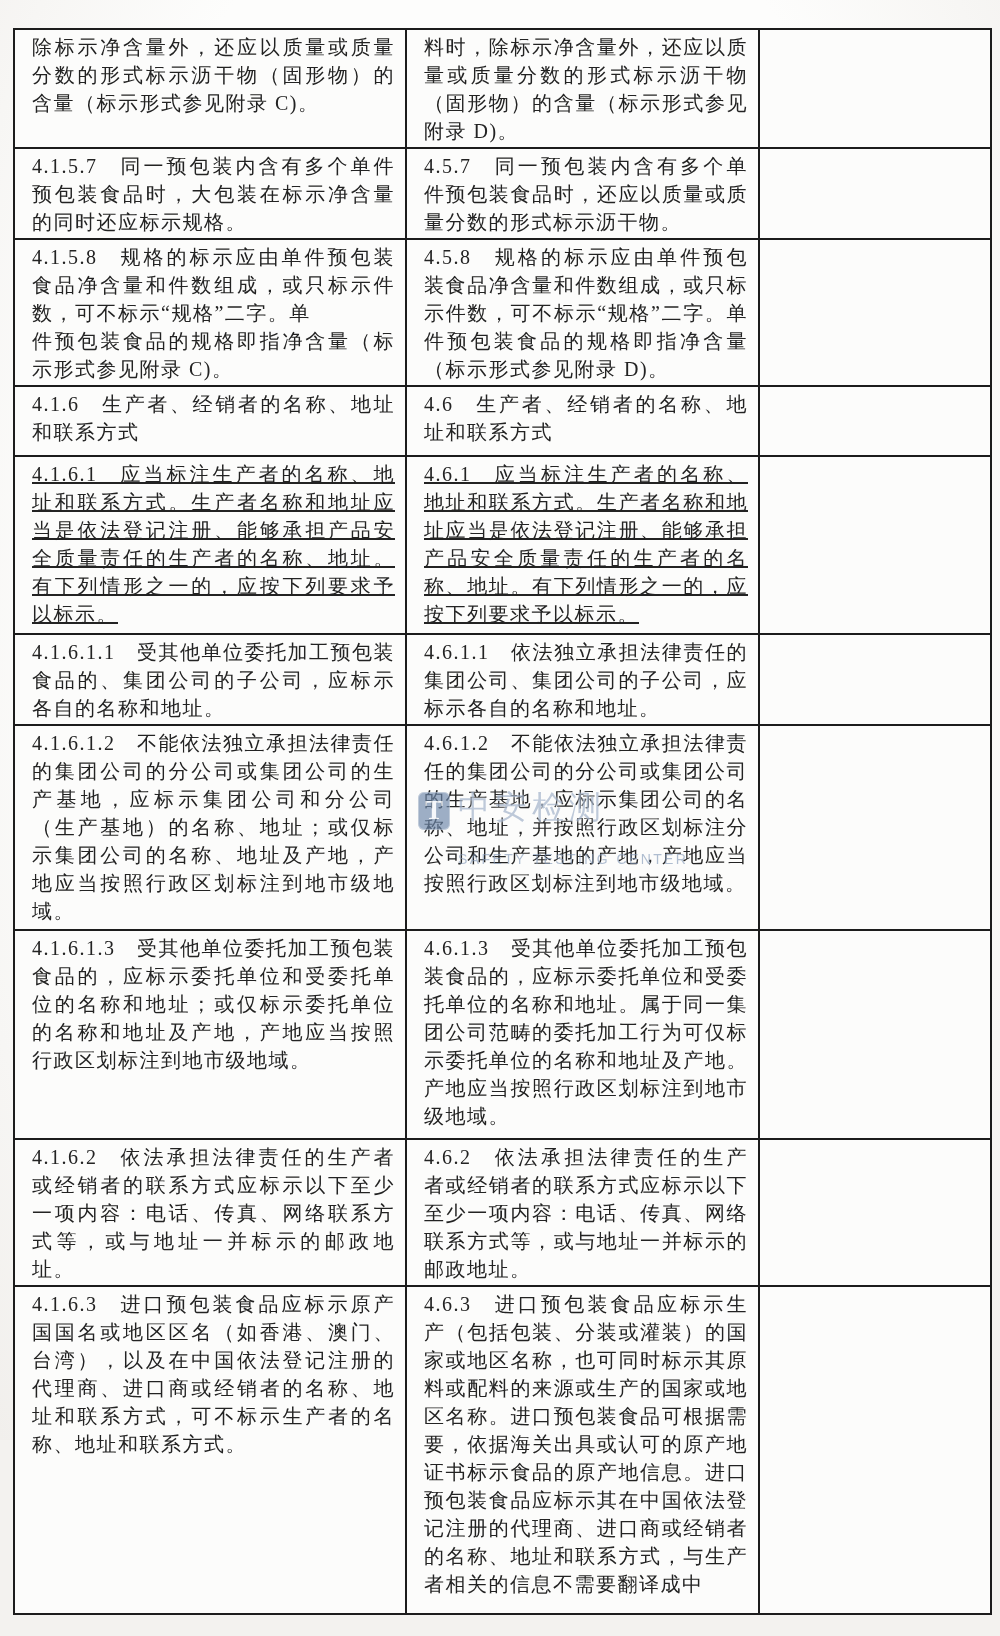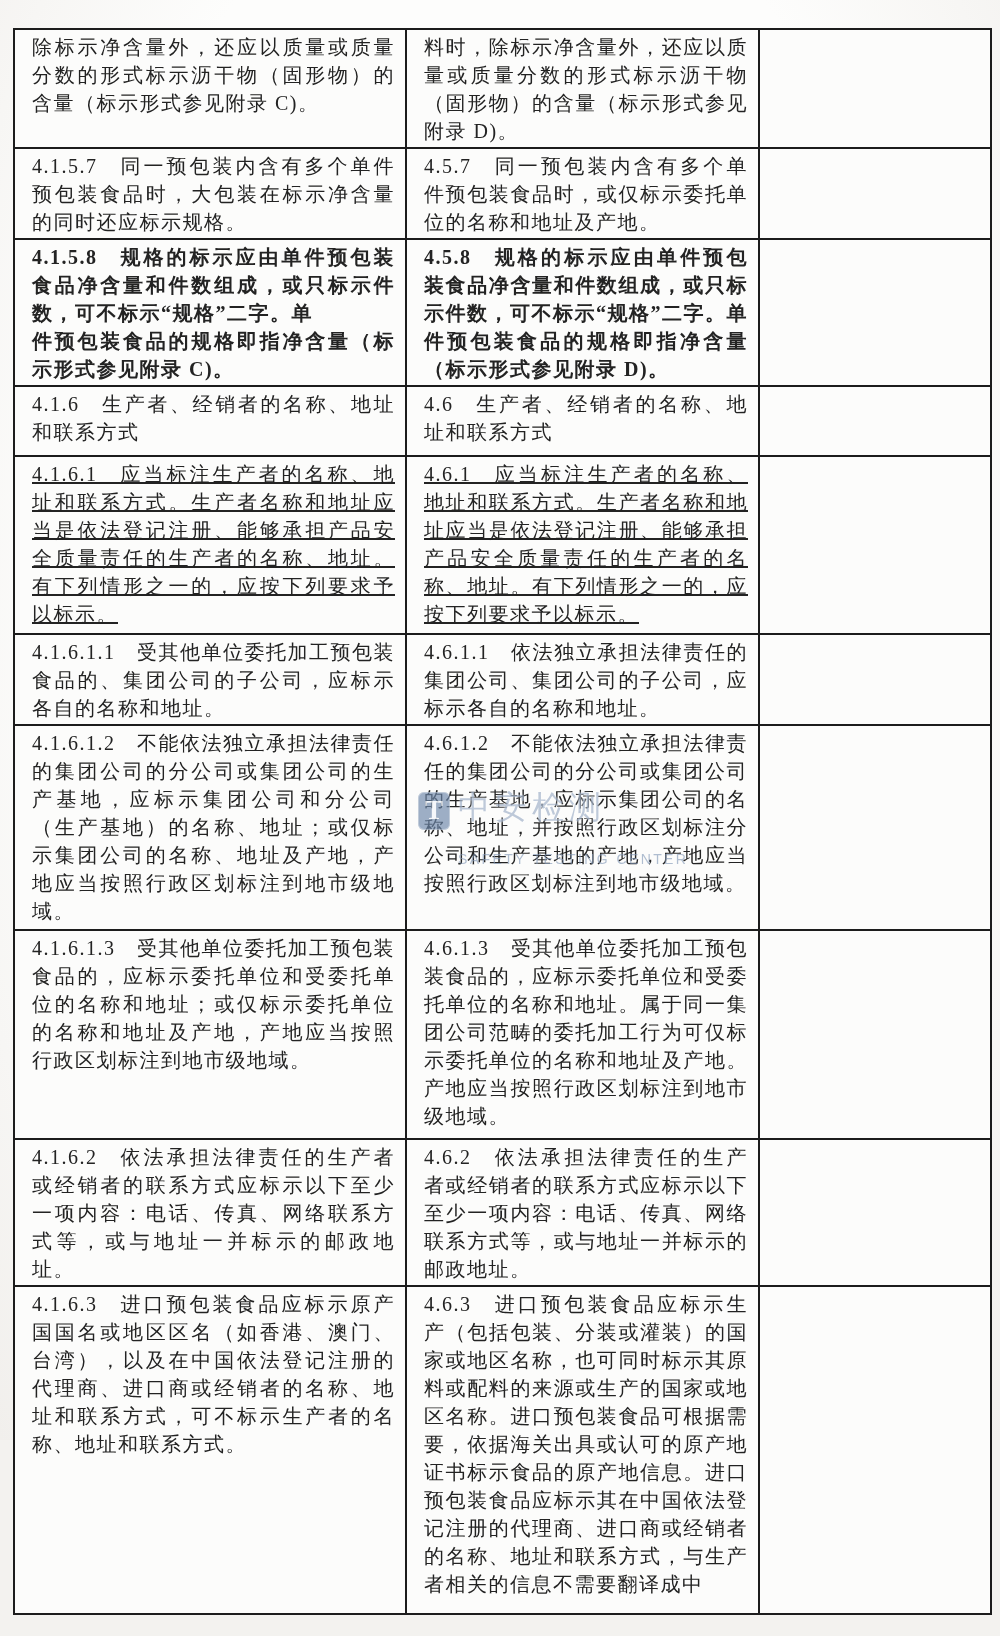--- a/index.html
+++ b/index.html
@@ -31,21 +31,21 @@
     line-height:28px;
     letter-spacing:1.5px;
     text-align:justify;
     white-space:pre-line;
     overflow:hidden;
   }
   table.cmp td.note{padding:0;}
   
   tr.r0 td{height:110px;}
   tr.r1 td{height:82px;}
-  tr.r2 td{height:128px;font-weight:bold;}
+  tr.r2 td{height:128px;}
   tr.r3 td{height:63px;}
   tr.r4 td{height:171px;text-decoration:underline;}
   tr.r5 td{height:79px;}
   tr.r6 td{height:198px;}
   tr.r7 td{height:202px;}
   tr.r8 td{height:140px;}
   tr.r9 td{height:321px;}
 
   
   .watermark{
@@ -89,21 +89,21 @@
         <col class="c3">
       </colgroup>
     <tbody>
       <tr class="r0">
         <td>除标示净含量外，还应以质量或质量分数的形式标示沥干物（固形物）的含量（标示形式参见附录 C)。</td>
         <td>料时，除标示净含量外，还应以质量或质量分数的形式标示沥干物（固形物）的含量（标示形式参见附录 D)。</td>
         <td class="note"></td>
       </tr>
       <tr class="r1">
         <td>4.1.5.7 同一预包装内含有多个单件预包装食品时，大包装在标示净含量的同时还应标示规格。</td>
-        <td>4.5.7 同一预包装内含有多个单件预包装食品时，或仅标示委托单位的名称和地址及产地。</td>
+        <td>4.5.7 同一预包装内含有多个单件预包装食品时，还应以质量或质量分数的形式标示沥干物。</td>
         <td class="note"></td>
       </tr>
       <tr class="r2">
         <td>4.1.5.8 规格的标示应由单件预包装食品净含量和件数组成，或只标示件数，可不标示“规格”二字。单
 件预包装食品的规格即指净含量（标示形式参见附录 C)。</td>
         <td>4.5.8 规格的标示应由单件预包装食品净含量和件数组成，或只标示件数，可不标示“规格”二字。单件预包装食品的规格即指净含量（标示形式参见附录 D)。</td>
         <td class="note"></td>
       </tr>
       <tr class="r3">
         <td>4.1.6 生产者、经销者的名称、地址和联系方式</td>

